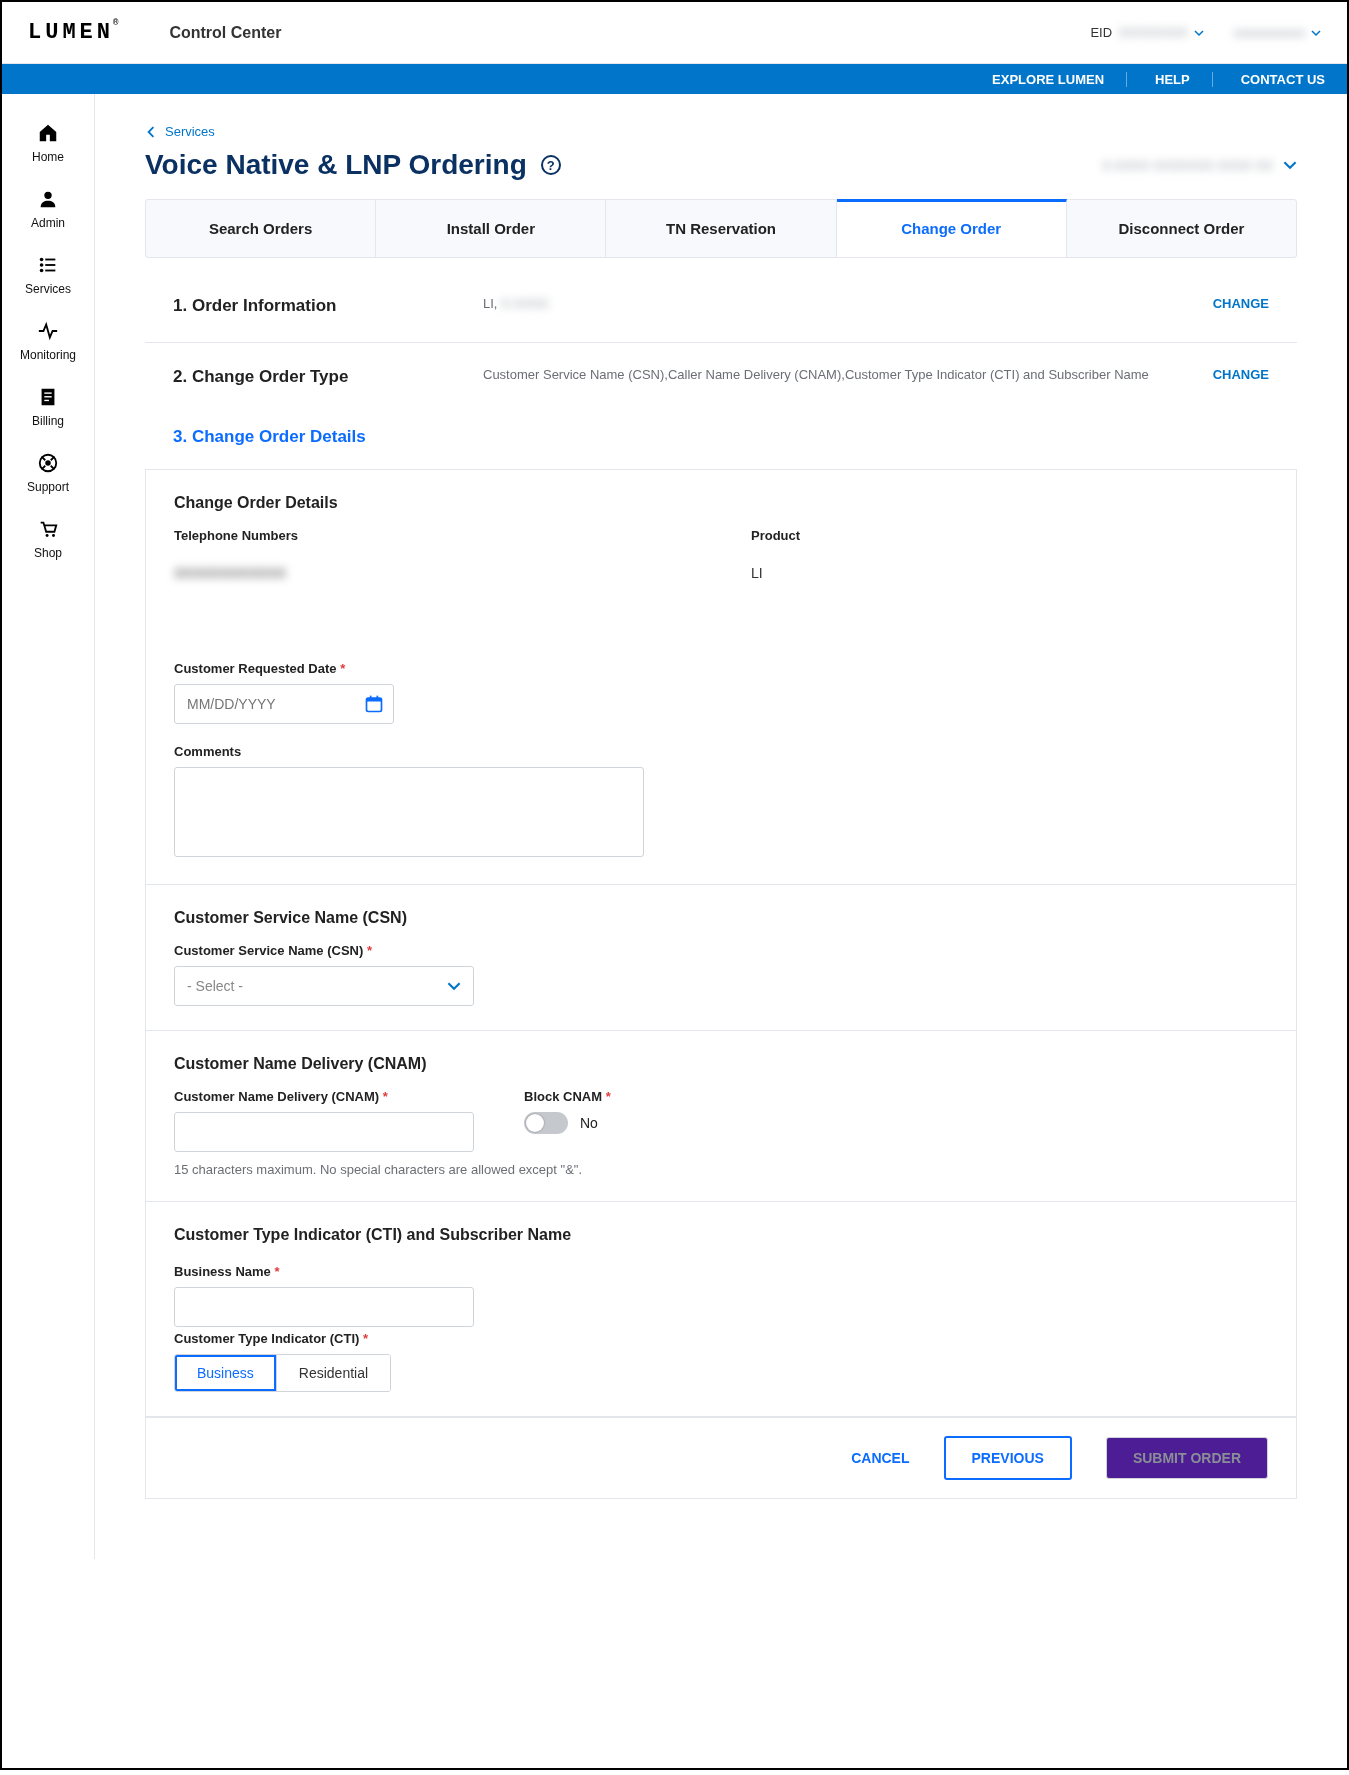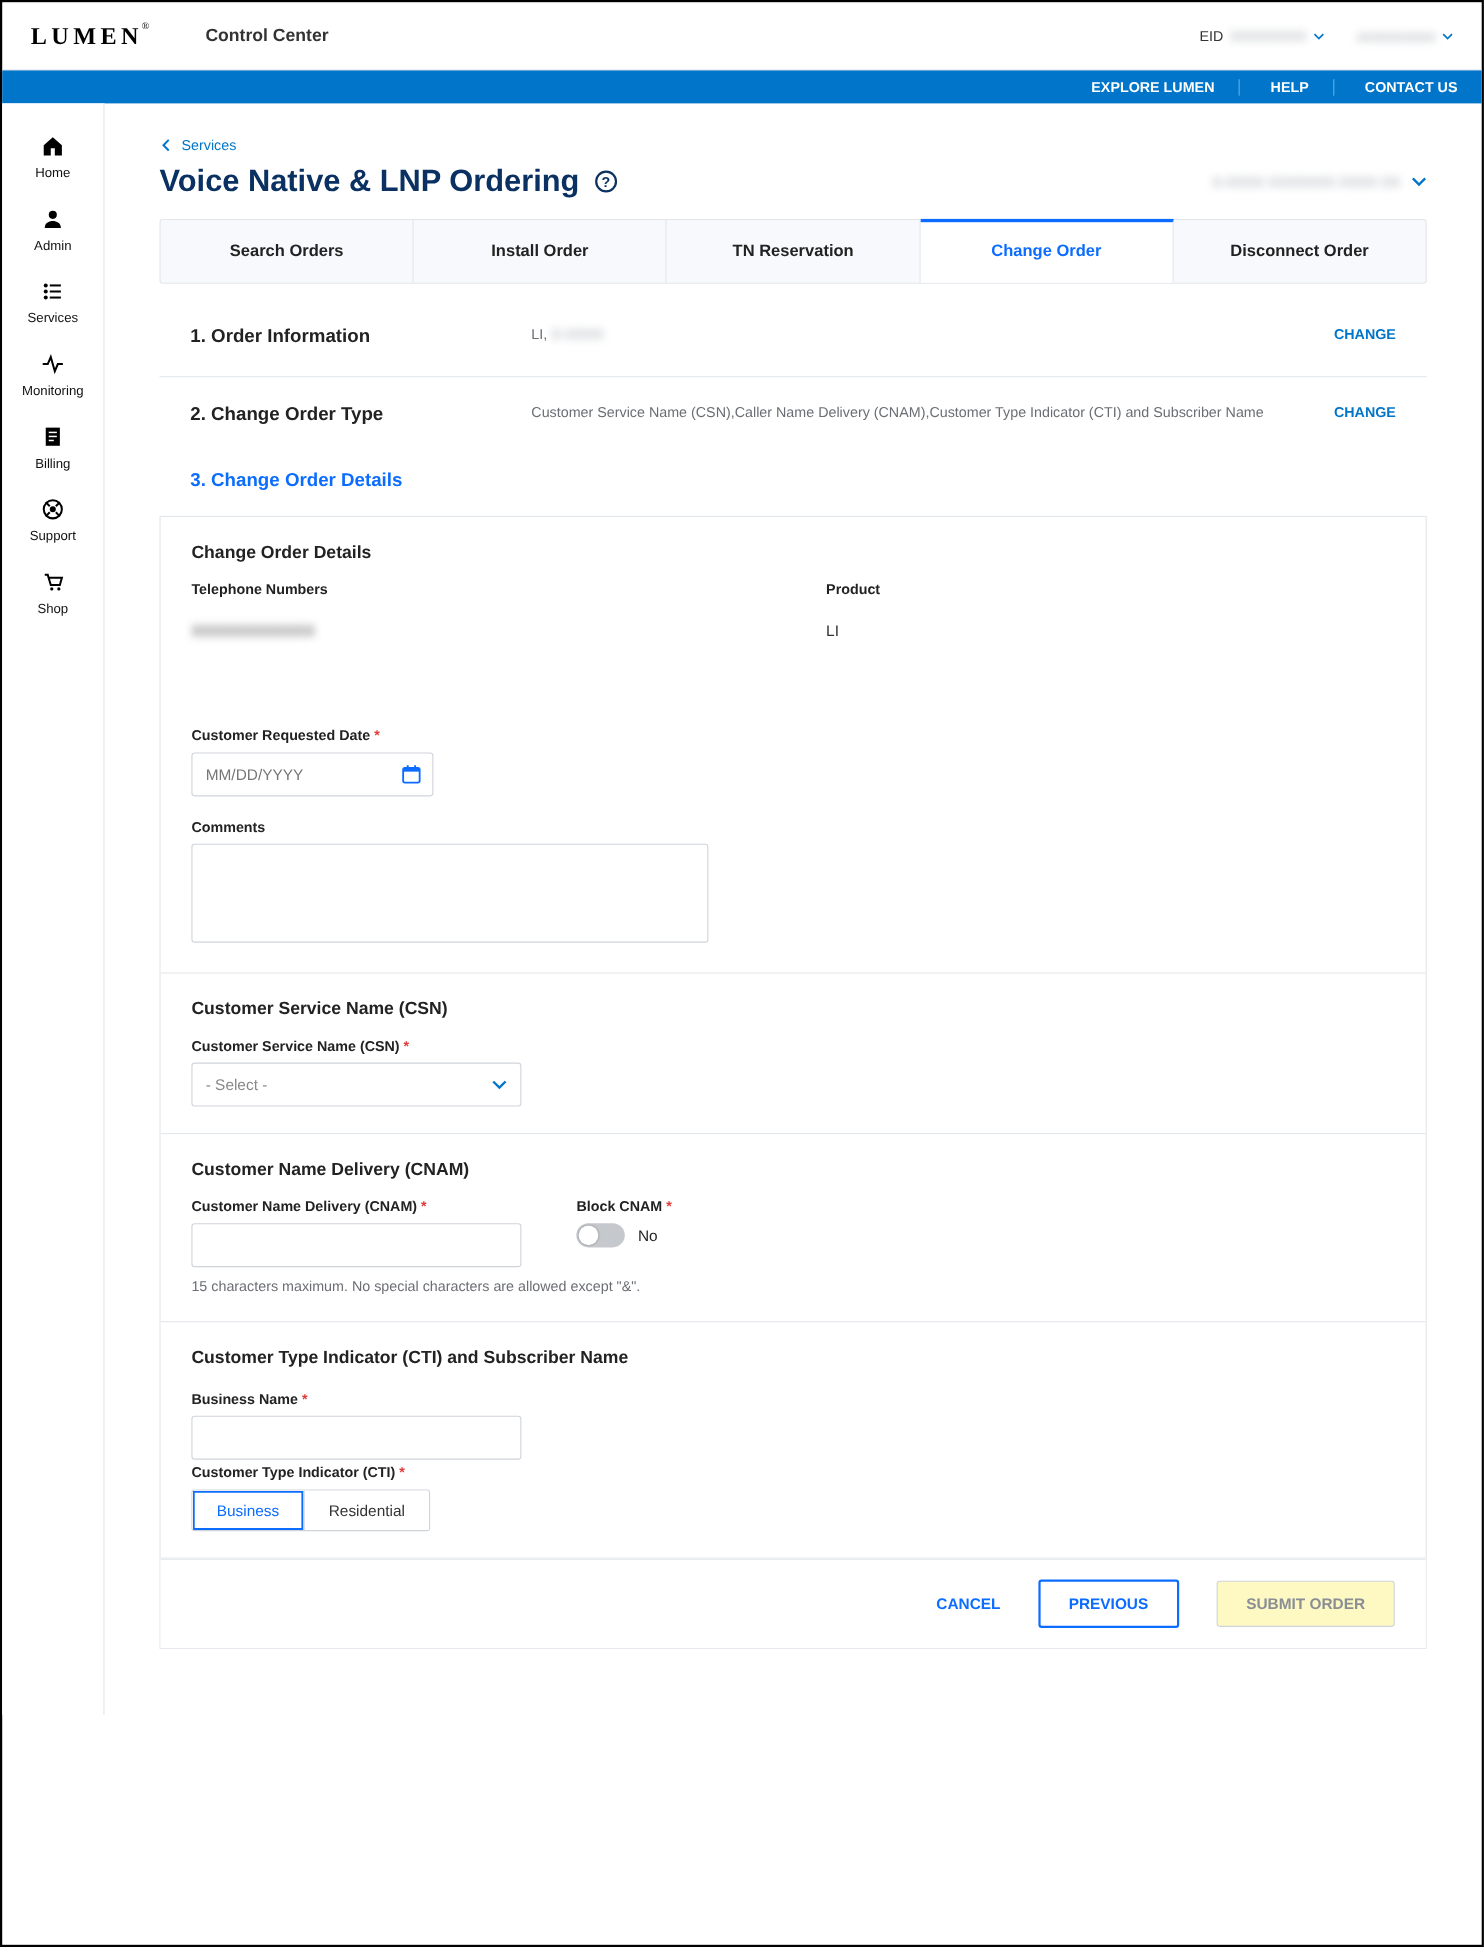--- a/index.html
+++ b/index.html
@@ -31,21 +31,21 @@
   }
   
   .topbar{
     height:62px;
     display:flex;
     align-items:center;
     padding:0 26px 0 26px;
     border-bottom:1px solid var(--border);
   }
   .logo{
-    font-family:Liberation Serif, serif;
+    font-family:Liberation Mono, monospace;
     font-weight:700;
     letter-spacing:4px;
     font-size:22px;
     color:#000;
     position:relative;
     padding-right:10px;
   }
   .logo sup{font-size:9px;vertical-align:top;position:relative;top:-2px;left:-1px;font-weight:400;letter-spacing:0}
   .topbar-title{
     margin-left:40px;
@@ -177,21 +177,21 @@
   .seg button+button{border-left:1px solid #cfd4da}
   .seg button.active{background:#fff;color:var(--blue-tab);box-shadow:inset 0 0 0 2px var(--blue-tab)}
   
   .card-footer{
     padding:18px 28px;display:flex;align-items:center;justify-content:flex-end;gap:34px;
     border-top:1px solid var(--border);background:#fff;
   }
   .btn-text{color:var(--blue-tab);font-weight:700;font-size:14px;cursor:pointer}
   .btn{padding:12px 26px;border-radius:3px;font-size:14px;font-weight:700;cursor:pointer}
   .btn-outline{border:2px solid var(--blue-tab);color:var(--blue-tab);background:#fff}
-  .btn-disabled{border:1px solid #cfd4da;background:#fef9c3;color:#8a8f96;cursor:default}
+  .btn-disabled{border:1px solid #cfd4da;background:#4c1d95;color:#8a8f96;cursor:default}
 </style>
 </head>
 <body>
 
 <div class="viewport">
 
   <div class="topbar">
     <div class="logo">
       <span>LUMEN</span><sup>®</sup>
     </div>

